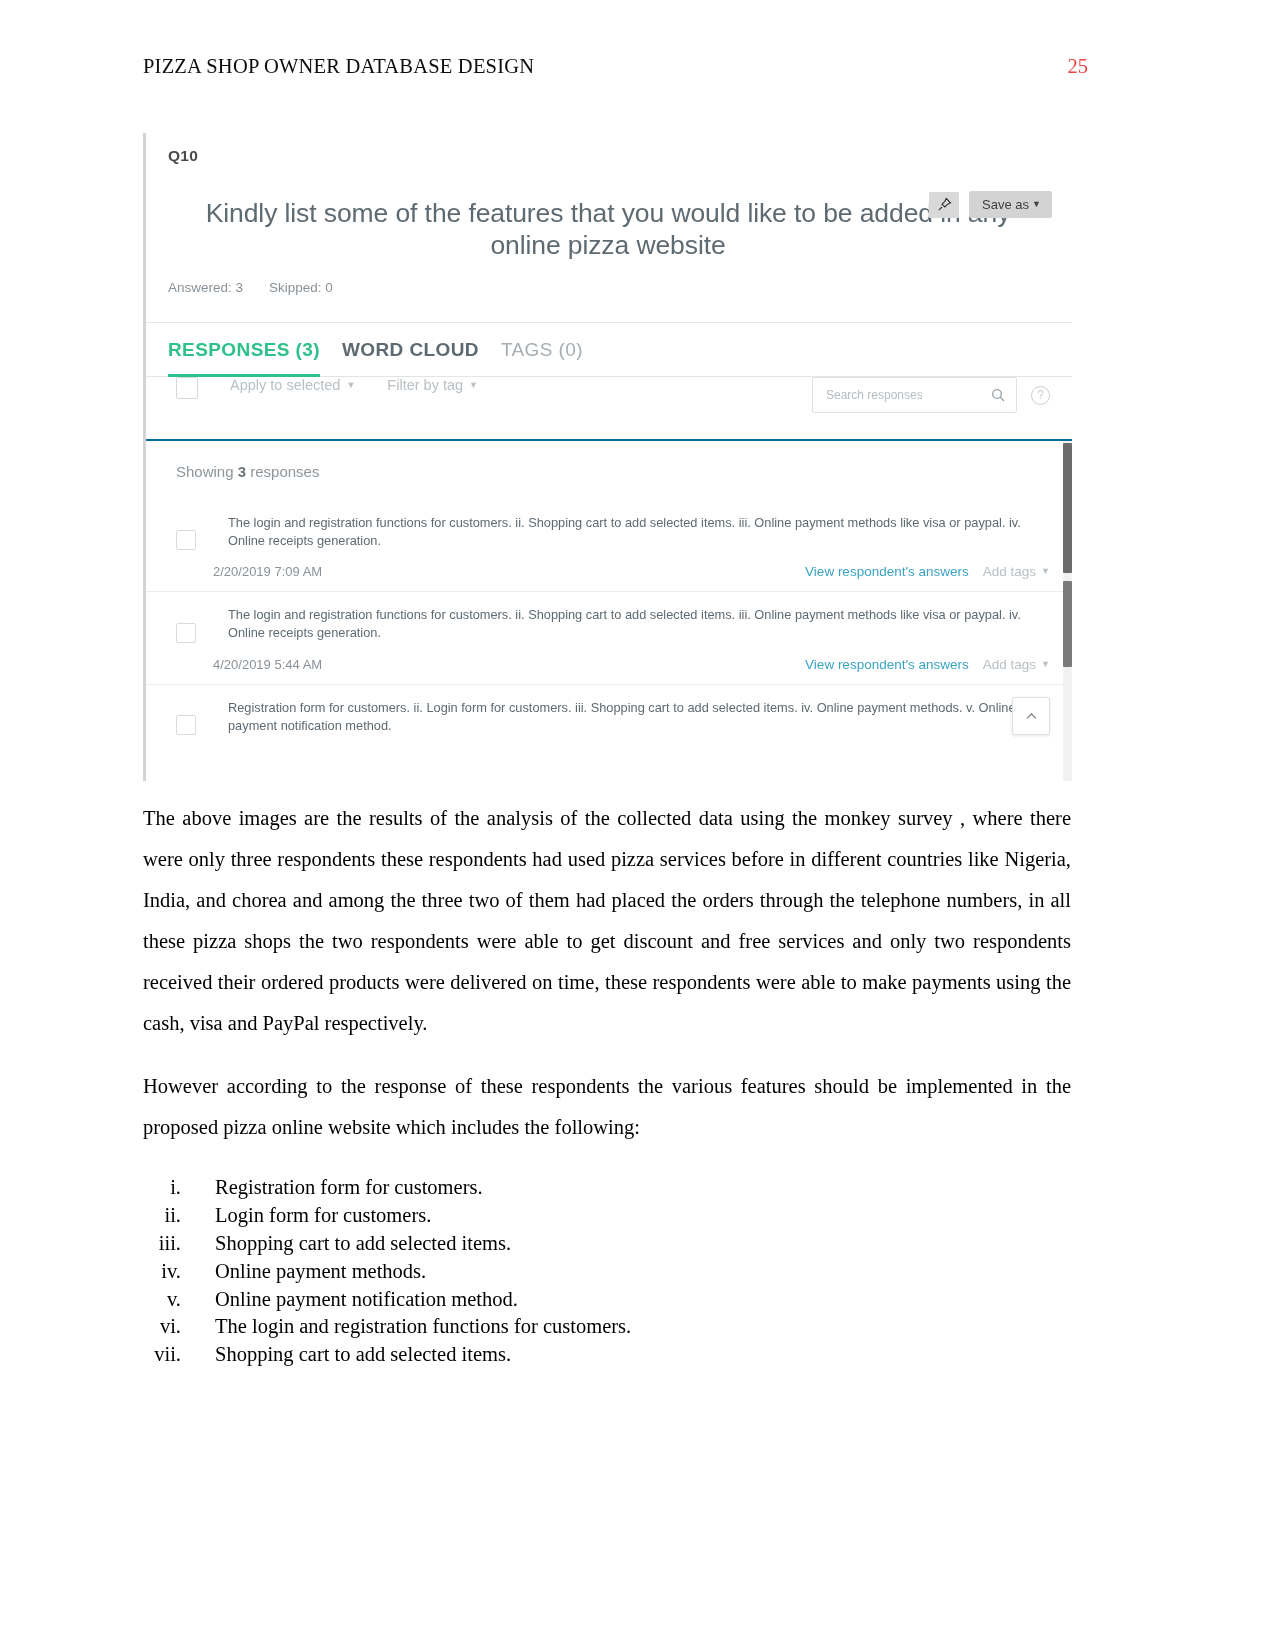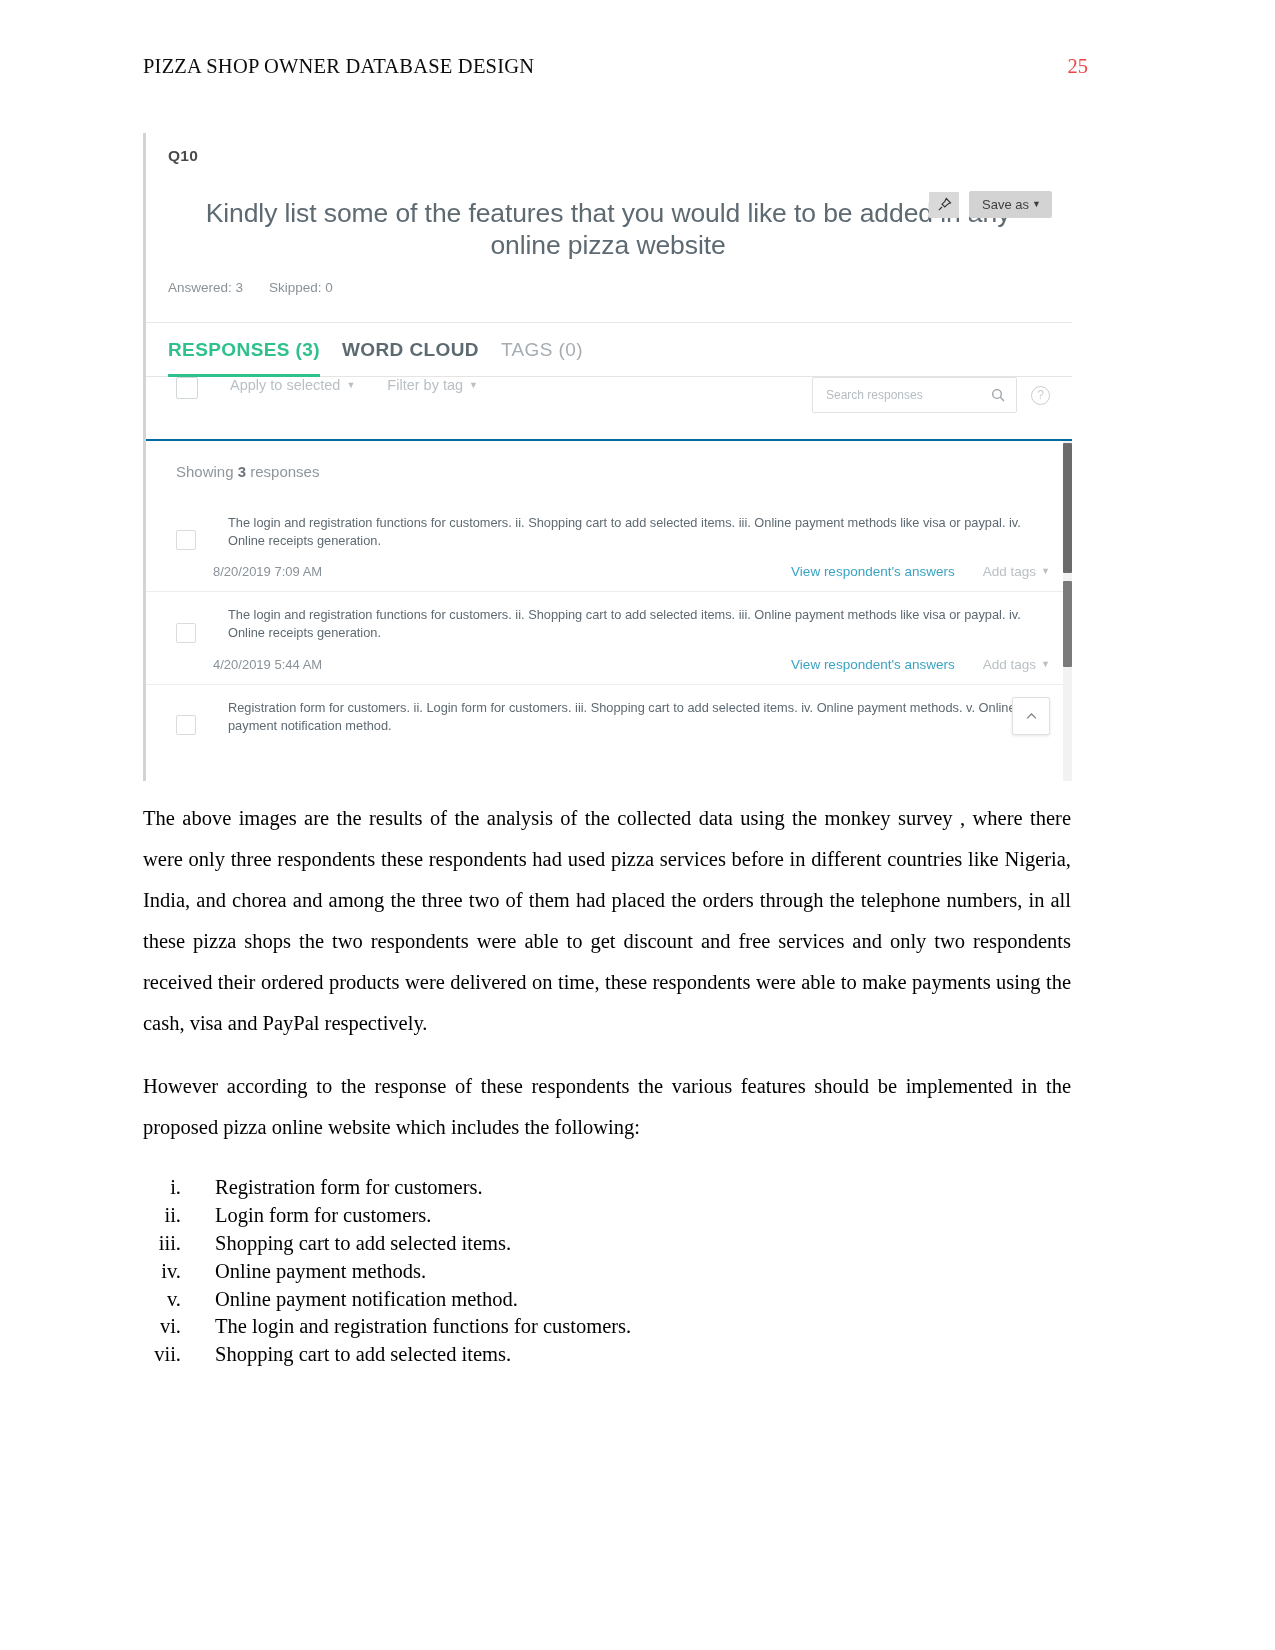--- a/index.html
+++ b/index.html
@@ -228,21 +228,21 @@
   }
   .sm-date { color: #8a9299; }
   .sm-view-link {
     margin-left: auto;
     color: #3aa3c4;
     font-size: 13.5px;
   }
   .sm-addtags {
     color: #b9c0c5;
     font-size: 13.5px;
-    margin-left: 28px;
+    margin-left: 14px;
     display: flex;
     align-items: center;
     gap: 5px;
     white-space: nowrap;
   }
 
   
   .sm-scroll-track {
     position: absolute;
     top: 0; right: 0;
@@ -383,21 +383,21 @@
     <div class="sm-showing">
       <span>Showing </span><b>3</b><span> responses</span>
     </div>
 
     <div class="sm-resp">
       <div class="sm-resp-top">
         <div class="sm-resp-check"></div>
         <div class="sm-resp-text">The login and registration functions for customers. ii. Shopping cart to add selected items. iii. Online payment methods like visa or paypal. iv. Online receipts generation.</div>
       </div>
       <div class="sm-resp-meta">
-        <span class="sm-date">8/20/2019 7:09 AM</span>
+        <span class="sm-date">2/20/2019 7:09 AM</span>
         <span class="sm-view-link">View respondent's answers</span>
         <span class="sm-addtags">
           <span>Add tags</span>
           <span class="caret">▼</span>
         </span>
       </div>
     </div>
 
     <div class="sm-resp">
       <div class="sm-resp-top">

